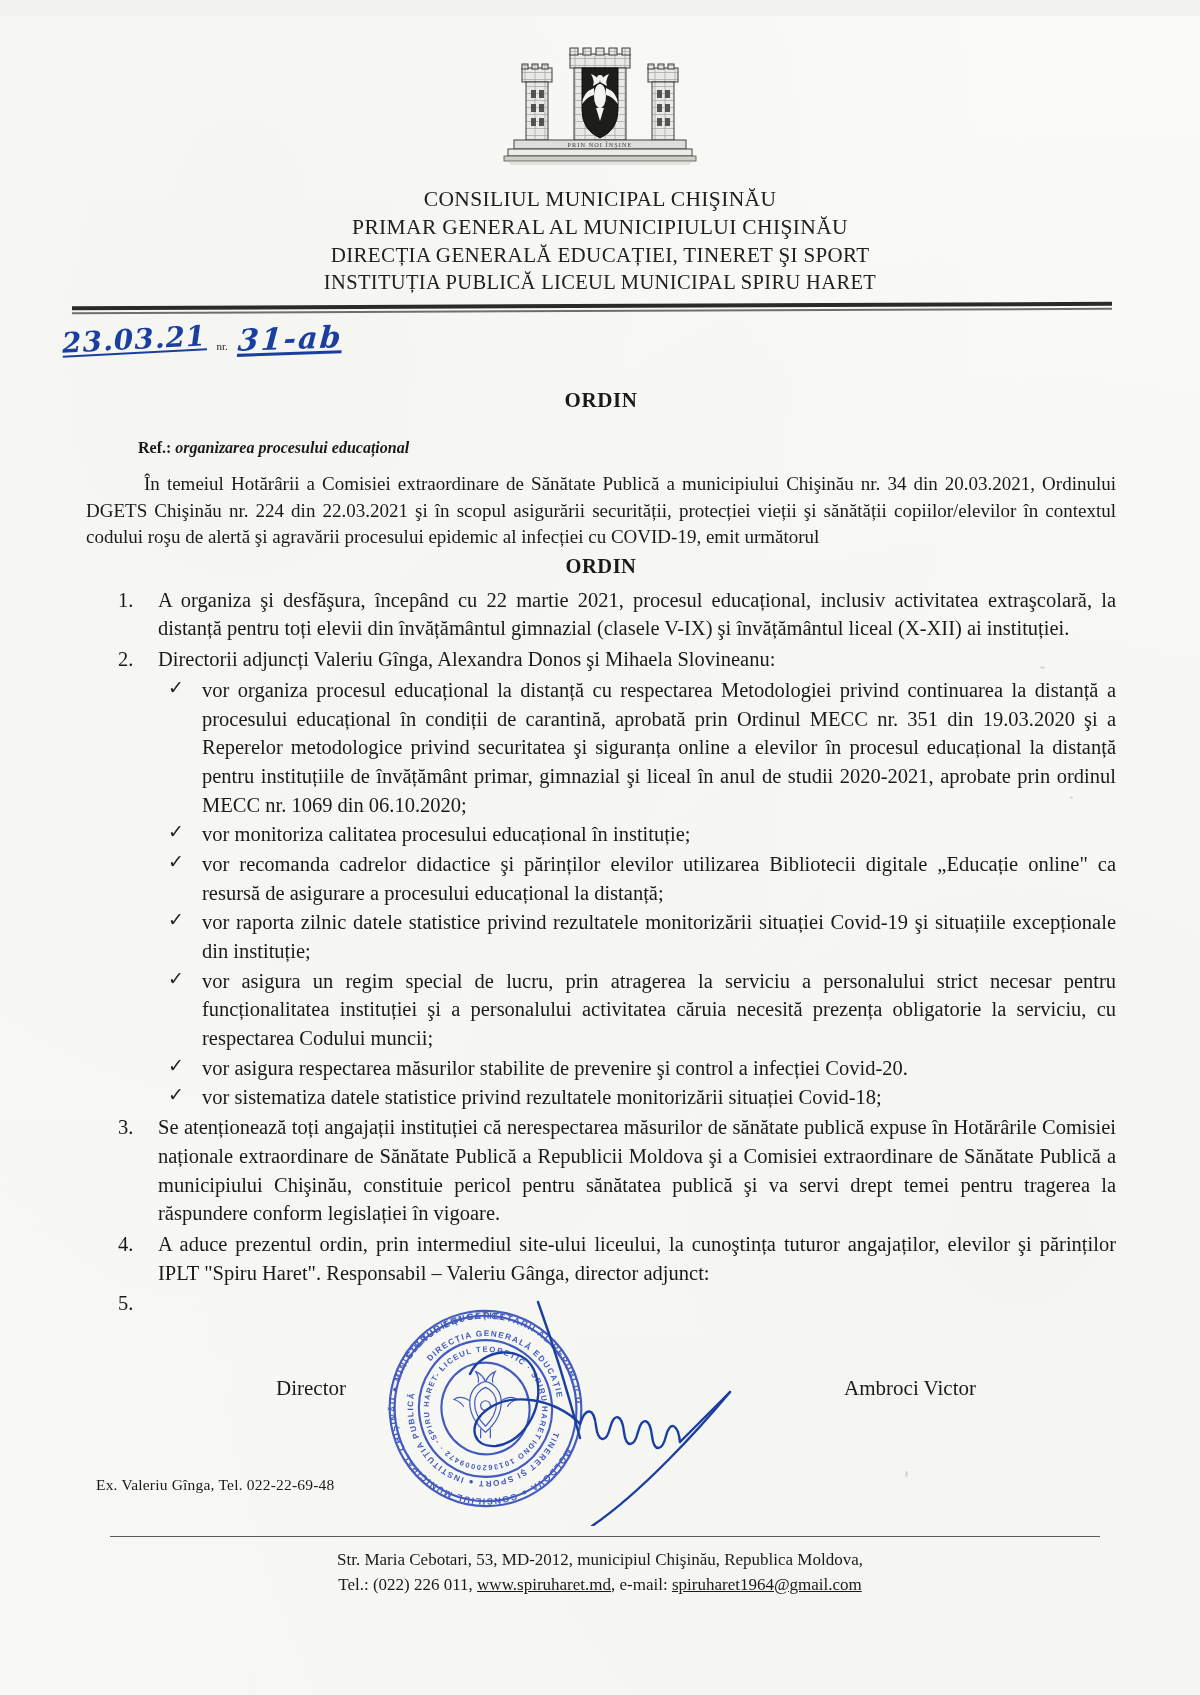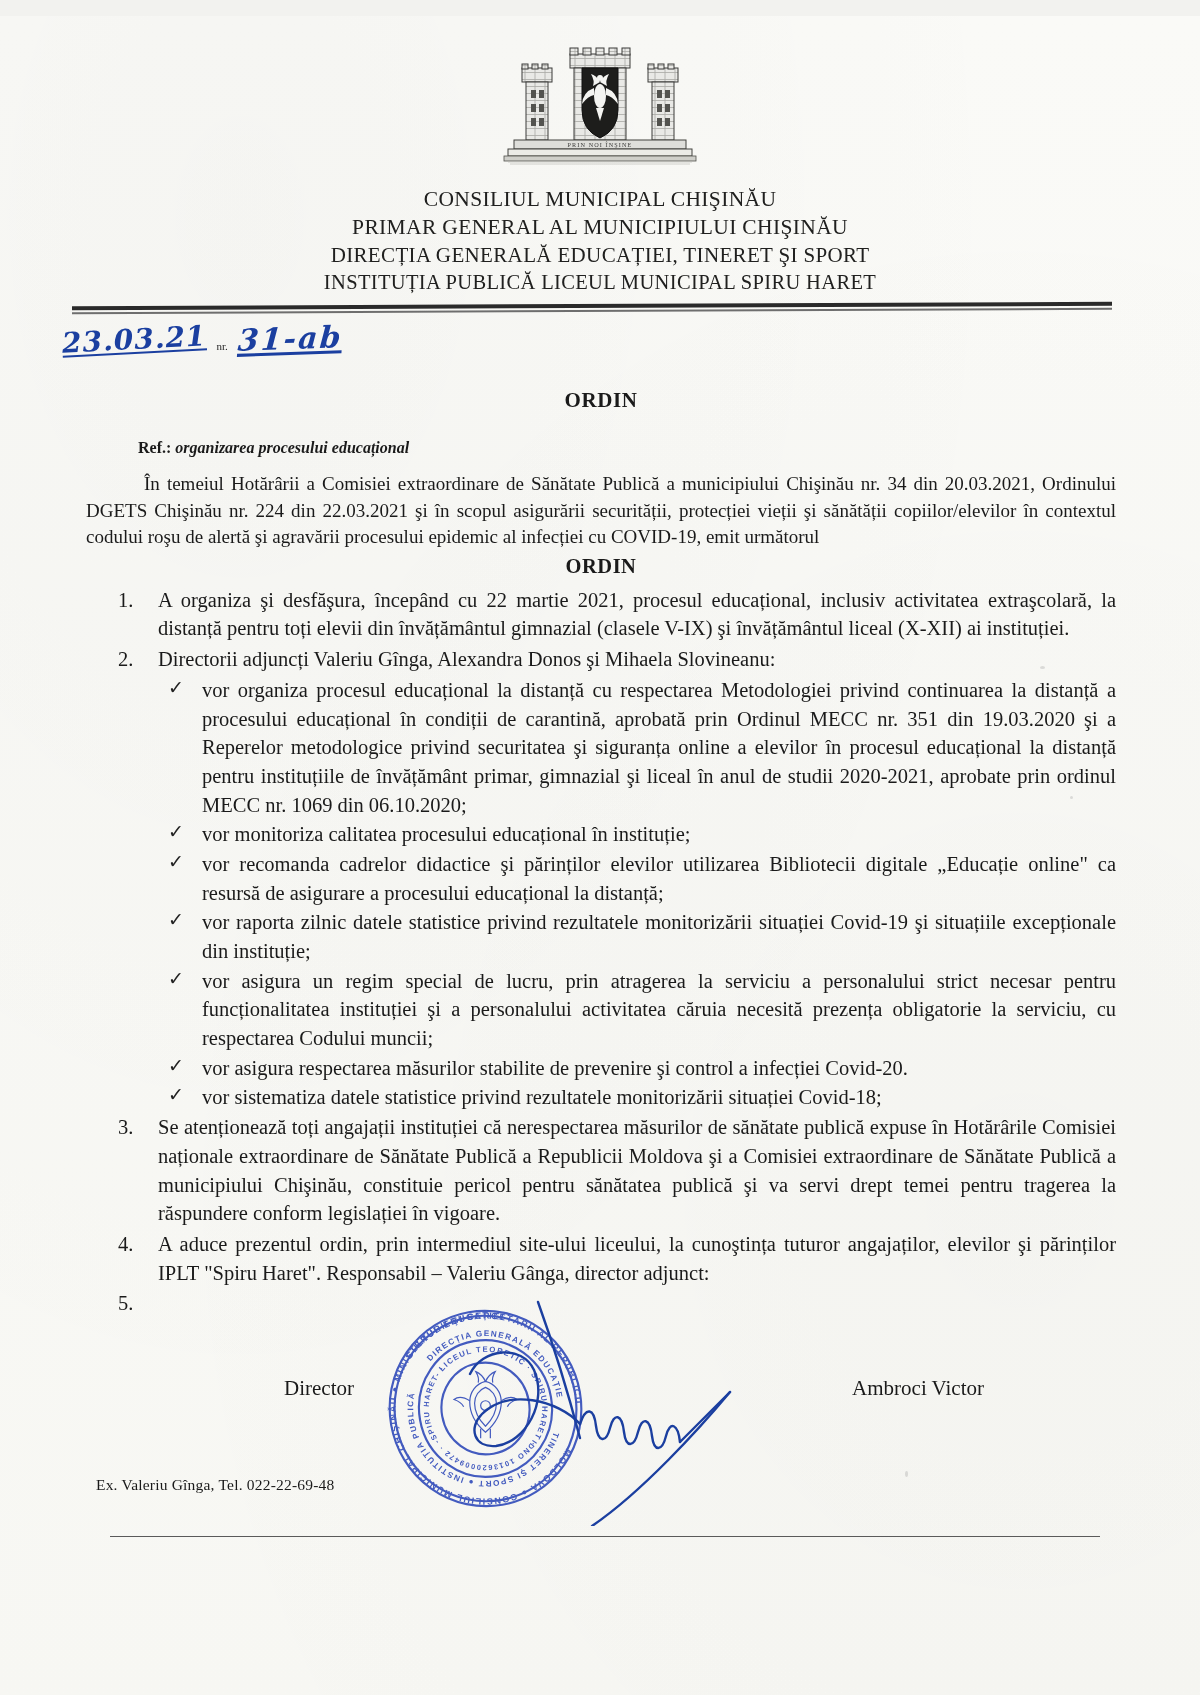--- a/index.html
+++ b/index.html
@@ -158,21 +158,21 @@
   }
   ul.check-list > li > .chk {
     position: absolute; left: 10px; top: -1px;
     font-size: 19px;
     color: #222;
   }
 
   
   .sign-row {
     position: absolute;
-    top: 1360px; left: 94px; width: 1030px;
+    top: 1360px; left: 86px; width: 1030px;
     z-index: 3;
     display: flex; justify-content: space-between;
     font-size: 21px;
   }
   .sign-row .sig-left { margin-left: 190px; }
   .sign-row .sig-right { margin-right: 140px; }
 
   
   .stamp {
     position: absolute;
@@ -457,14 +457,20 @@
   </svg>
 
   <div class="sign-row">
     <div class="sig-left">Director</div>
     <div class="sig-right">Ambroci Victor</div>
   </div>
 
   <div class="executor">Ex. Valeriu Gînga, Tel. 022-22-69-48</div>
 
   <div class="footer-rule"></div>
+  <div class="footer">
+    <div>Str. Maria Cebotari, 53, MD-2012, municipiul Chişinău, Republica Moldova,</div>
+    <div>
+      <span>Tel.: (022) 226 011, </span><span class="uline">www.spiruharet.md</span><span>, e-mail: </span><span class="uline">spiruharet1964@gmail.com</span>
+    </div>
+  </div>
 
 </div>
 
 </body></html>

